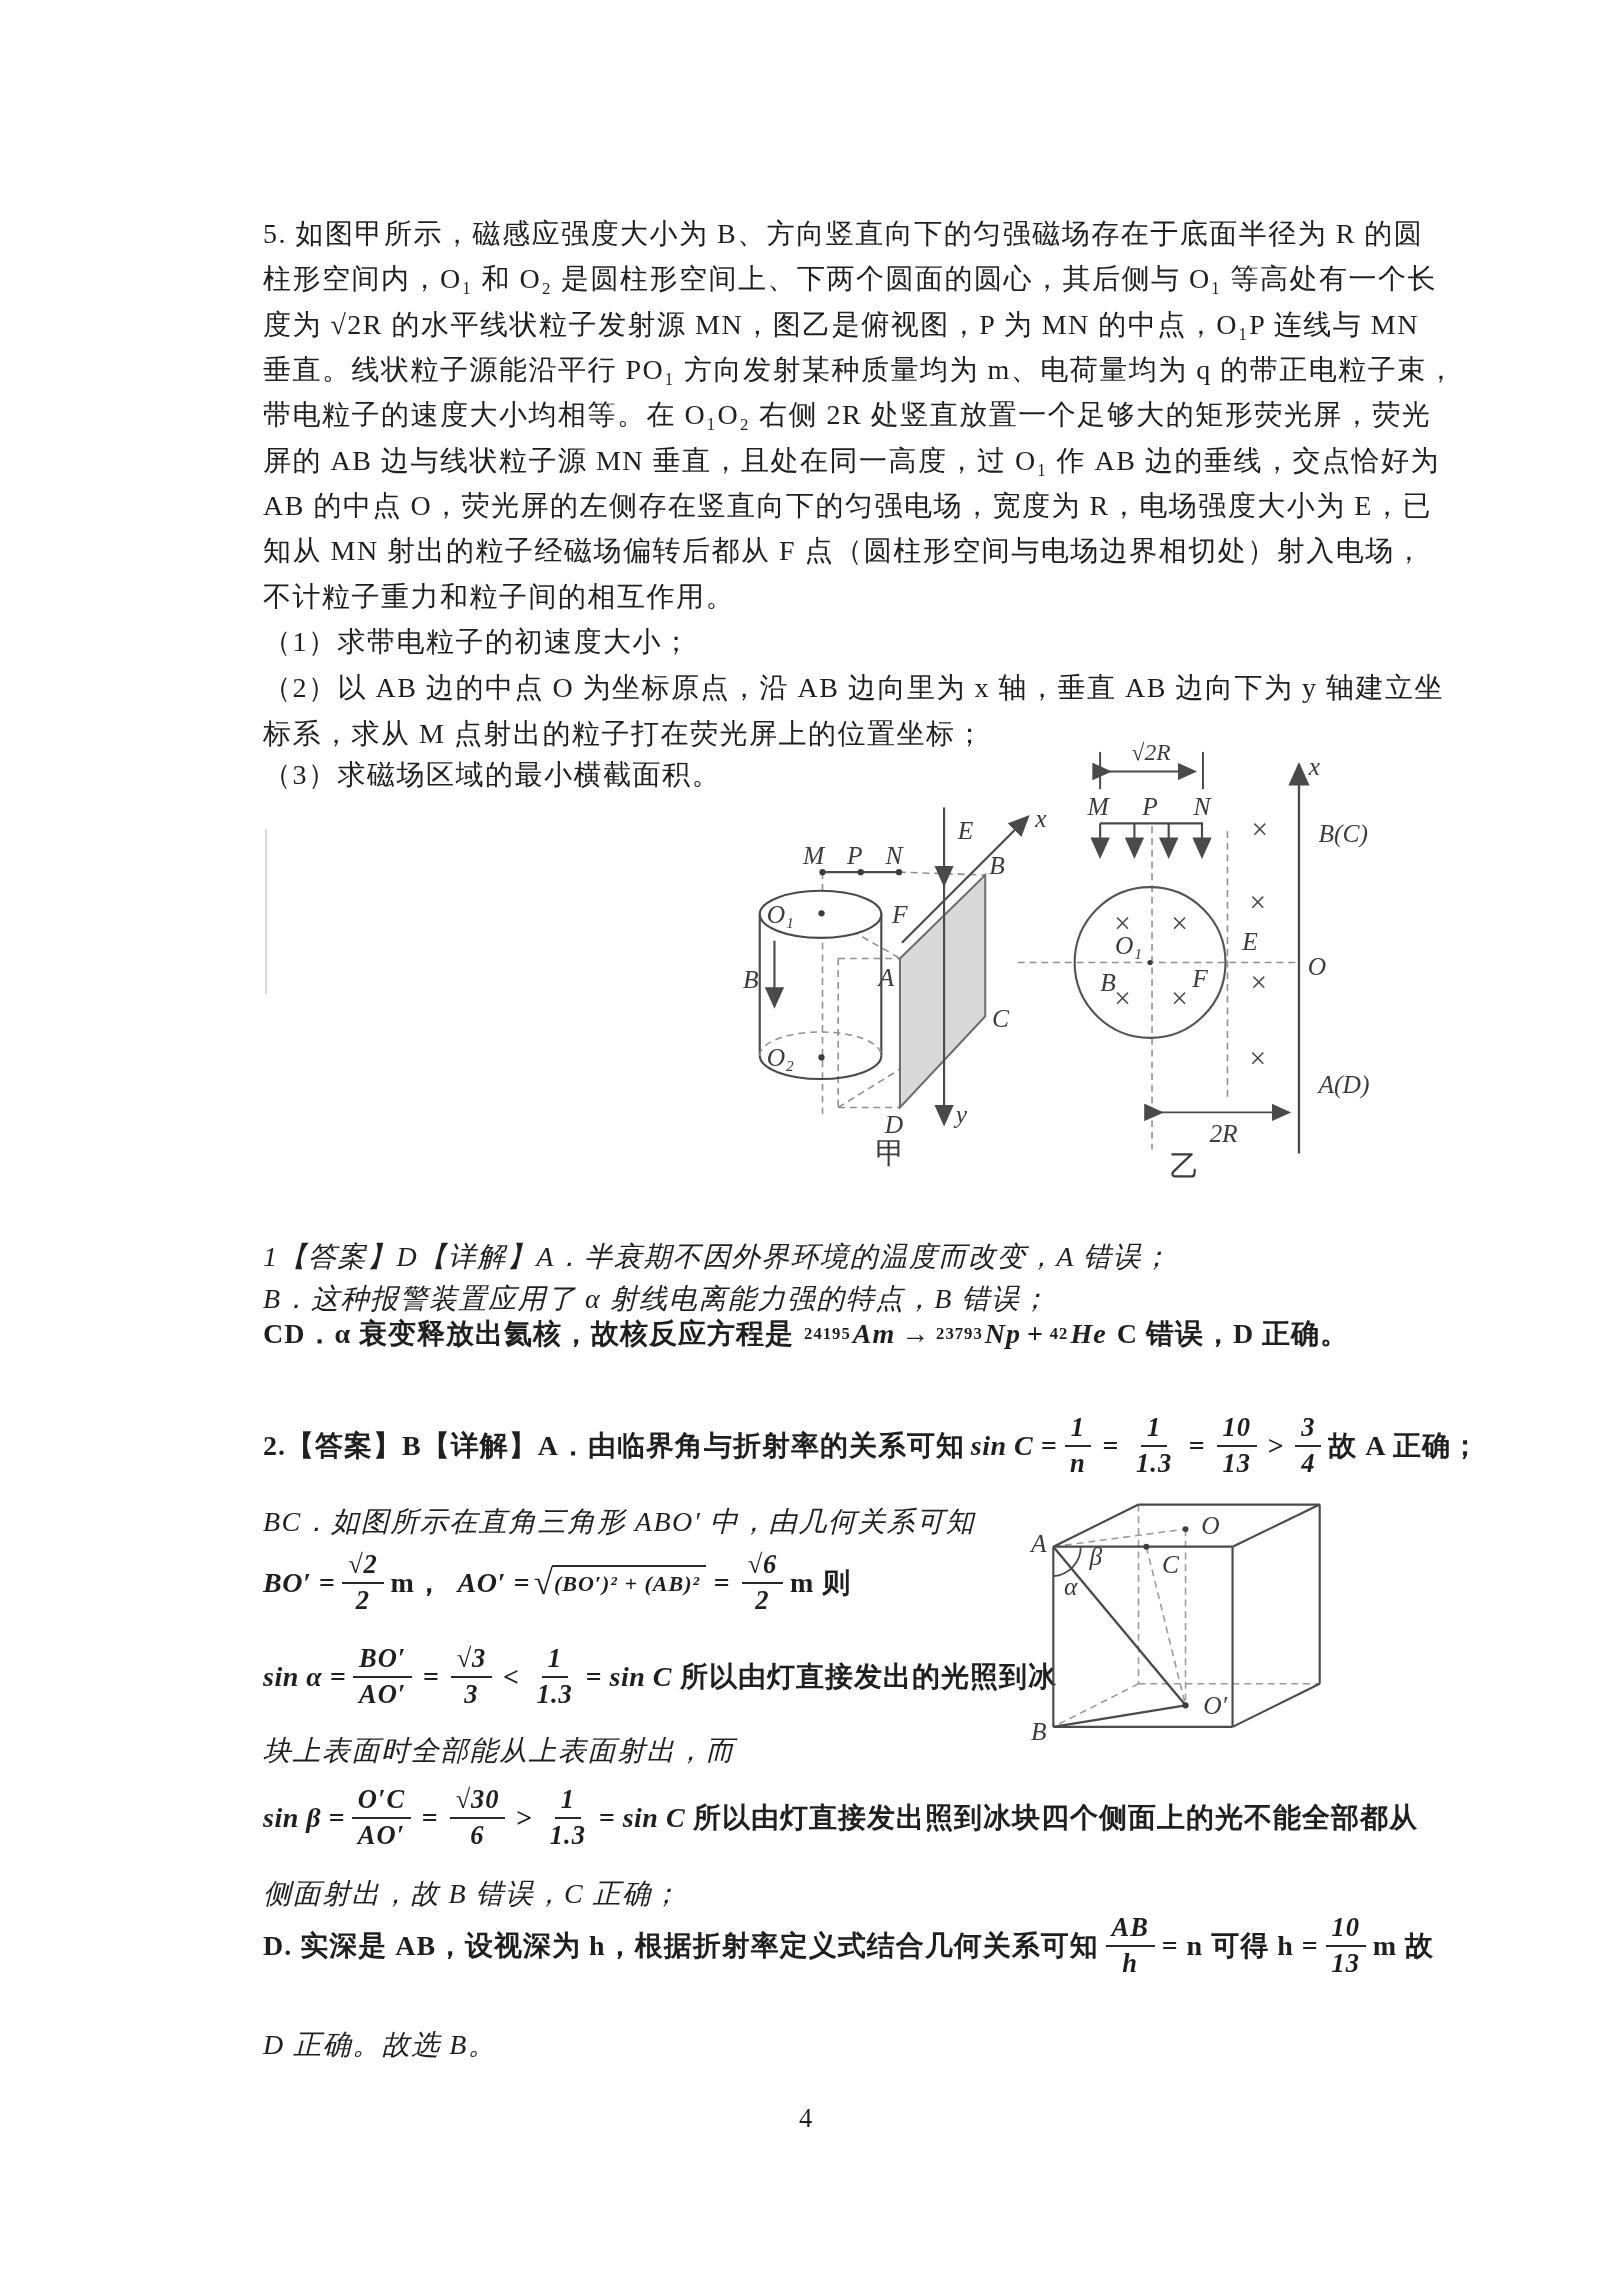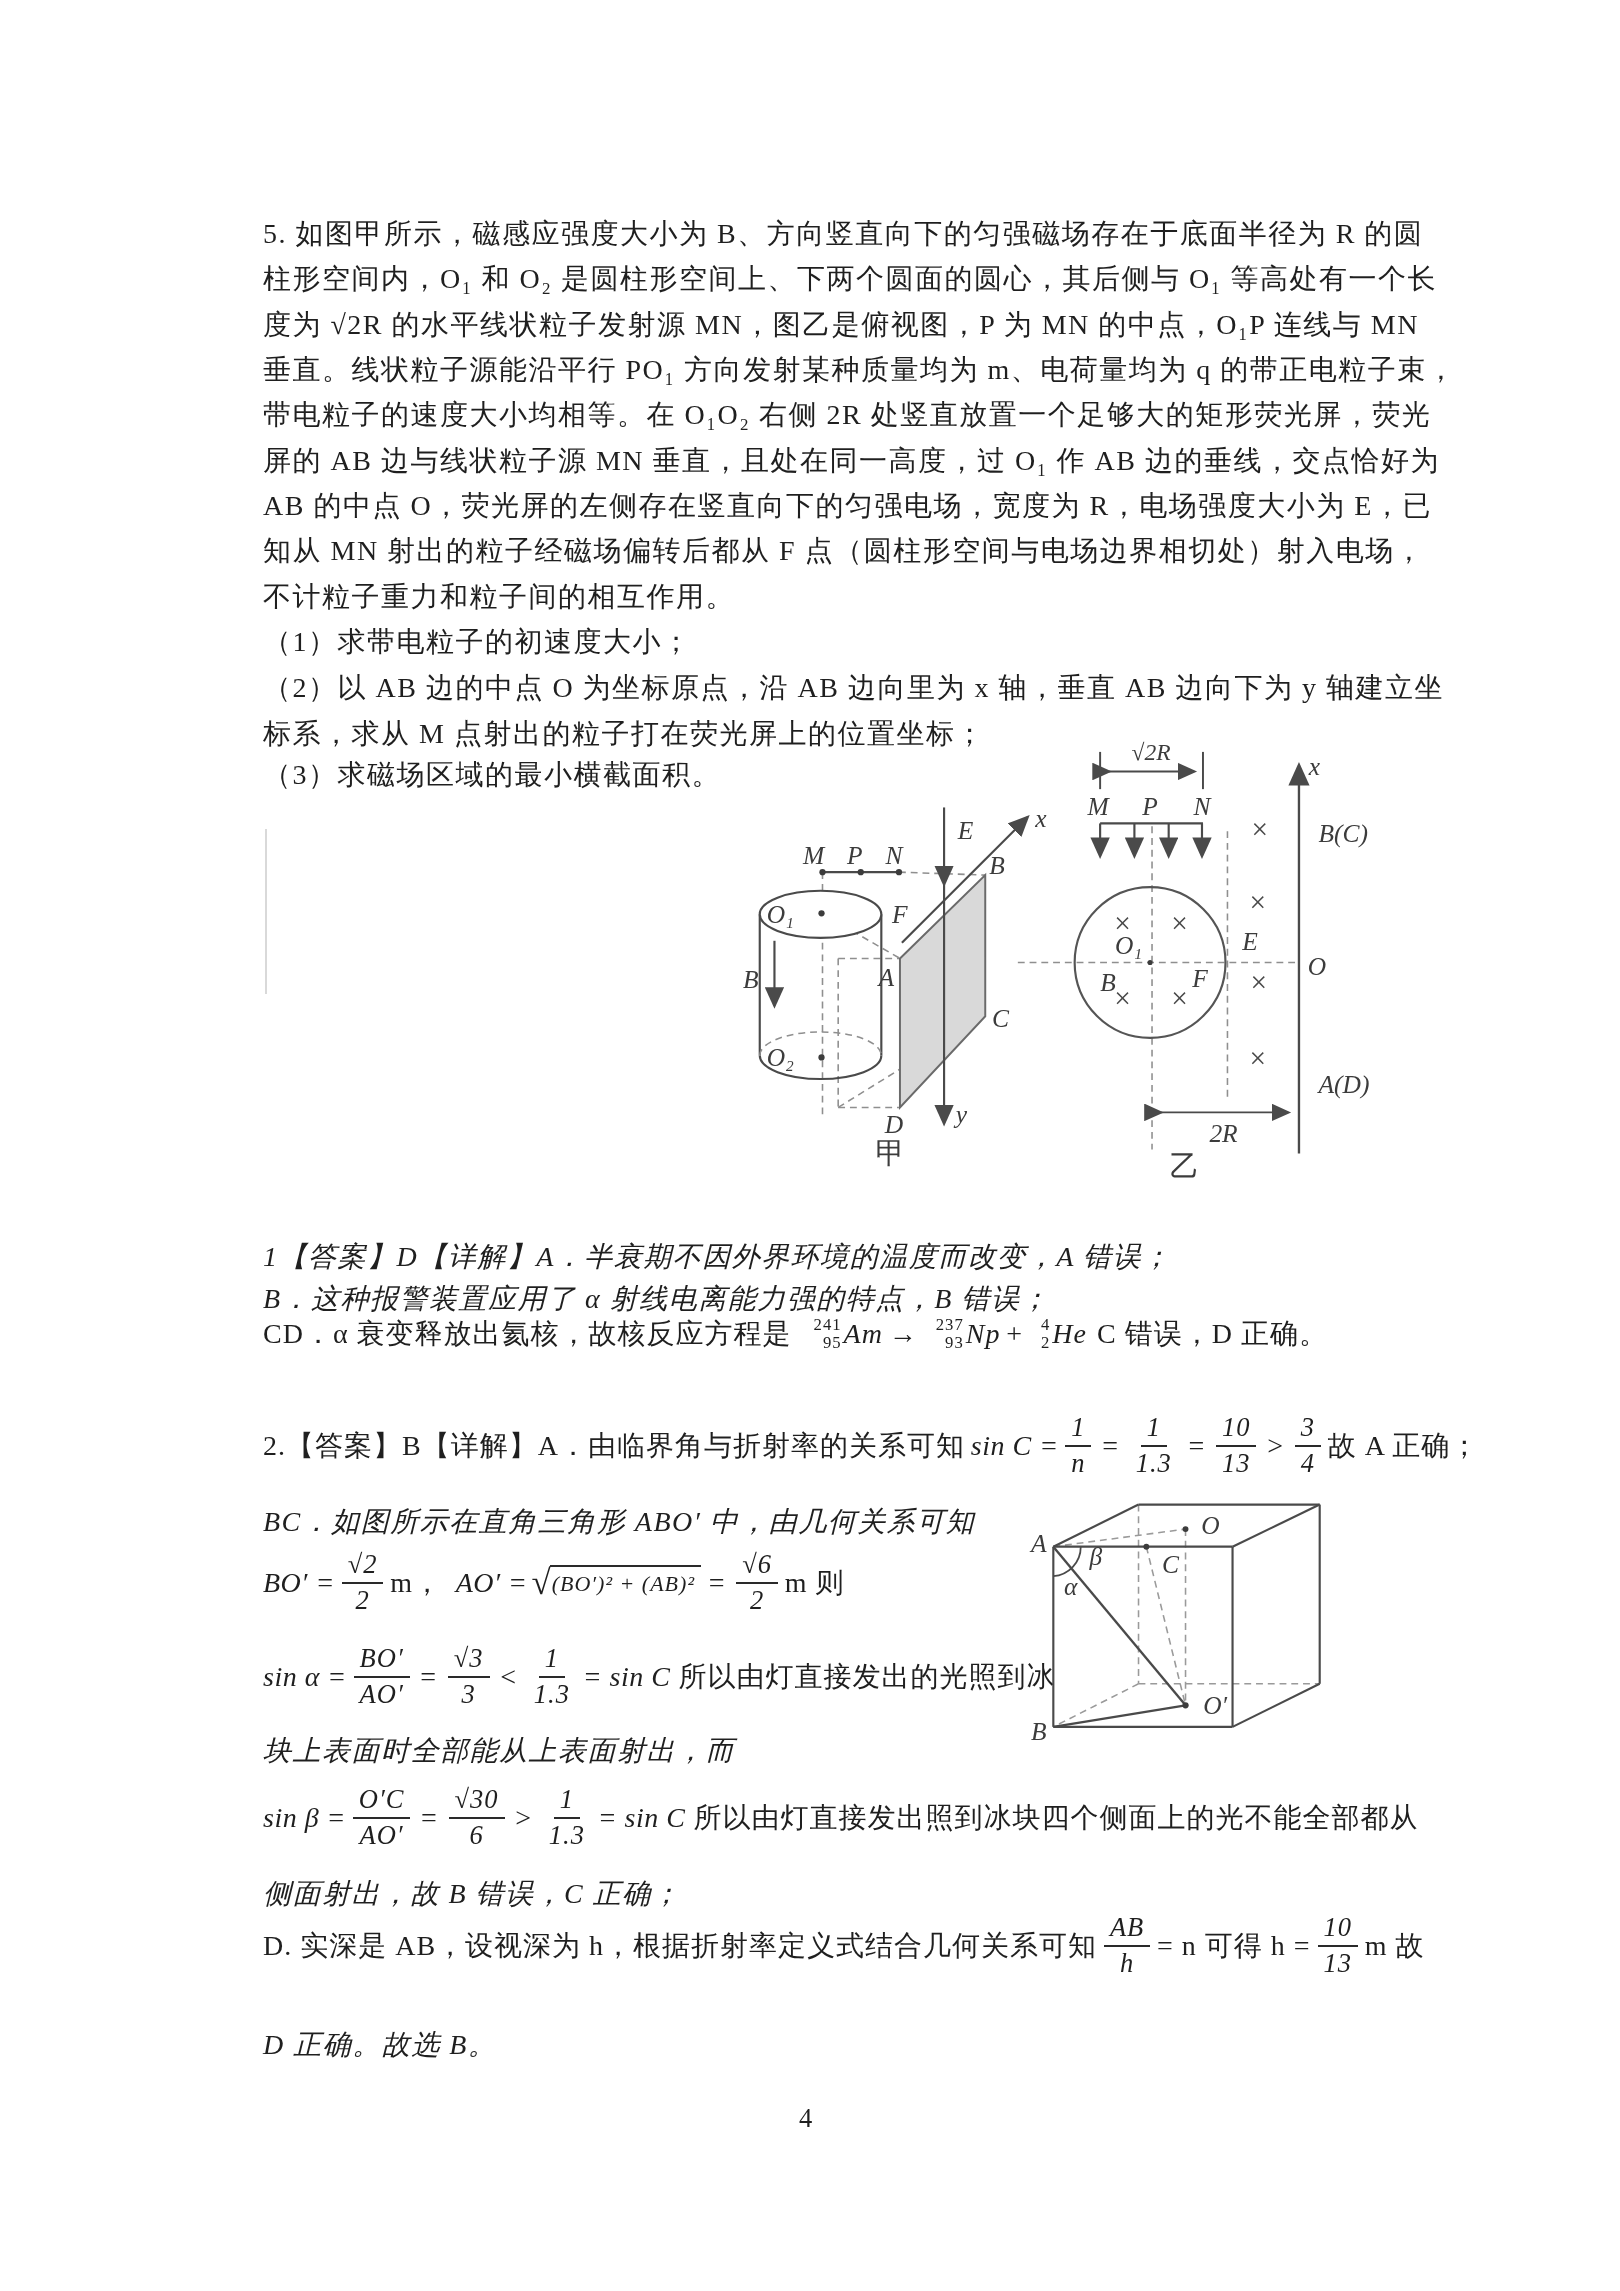--- a/index.html
+++ b/index.html
@@ -1,29 +1,29 @@
 <!DOCTYPE html>
 <html><head>
 <meta charset="utf-8">
 <style>
   html,body{margin:0;padding:0;}
   body{width:1620px;height:2292px;background:#ffffff;position:relative;
        font-family:"Liberation Serif","DejaVu Serif",serif;color:#1f1f1f;overflow:hidden;}
   .qline{position:absolute;left:263px;font-size:28px;letter-spacing:1.5px;white-space:pre;line-height:39px;}
   .aline{position:absolute;left:263px;font-size:28px;letter-spacing:1.5px;white-space:pre;line-height:39px;font-style:italic;}
-  .frow{position:absolute;left:263px;display:flex;align-items:center;font-size:28px;letter-spacing:1px;white-space:pre;}
+  .frow{position:absolute;left:263px;display:flex;align-items:center;font-size:28px;letter-spacing:1px;white-space:pre;font-weight:bold;}
   .it{font-style:italic;letter-spacing:0.5px;}
   .frac{display:inline-flex;flex-direction:column;align-items:center;margin:0 6.9px;font-style:italic;}
   .frac .n{display:block;padding:0 5.9px 2.9px;border-bottom:2px solid #2a2a2a;line-height:1.05;font-size:26.5px;text-align:center;}
   .frac .d{display:block;padding:2.9px 5.9px 0;line-height:1.05;font-size:26.5px;text-align:center;}
   .rad{display:inline-flex;align-items:flex-start;font-style:italic;margin:0 3.9px;}
   .rad .sign{font-size:35px;line-height:1;font-style:normal;}
   .rad .rc{border-top:2.5px solid #2a2a2a;padding:3.9px 5.9px 0 2px;font-size:22px;margin-left:-2px;}
   .nuclide{display:inline-flex;align-items:center;font-style:italic;margin:0 2px;}
-  .zstack{display:inline-flex;flex-direction:column;align-items:flex-end;font-size:16.7px;line-height:1.1;font-style:normal;margin-right:2px;margin-left:12px;}
+  .zstack{display:inline-flex;flex-direction:row;align-items:flex-end;font-size:16.7px;line-height:1.1;font-style:normal;margin-right:2px;}
   .op{margin:0 3.9px;font-style:normal;}
   .pageno{position:absolute;font-size:26.5px;}
   svg{position:absolute;overflow:visible;}
   svg text{font-family:"Liberation Serif","DejaVu Serif",serif;fill:#3c3c3c;}
   .lbl{font-size:26px;font-style:italic;}
   .cap{font-size:30px;}
   .xmark{font-size:30px;fill:#4a4a4a;}
   .artifact{position:absolute;background:#c4c4c4;opacity:.65;}
 </style>
 </head>

